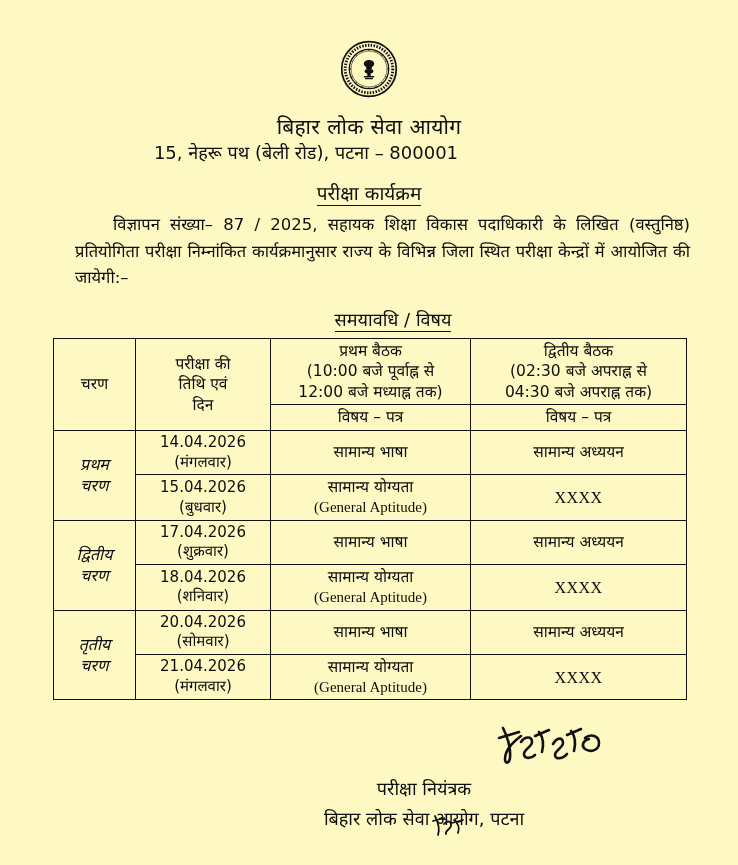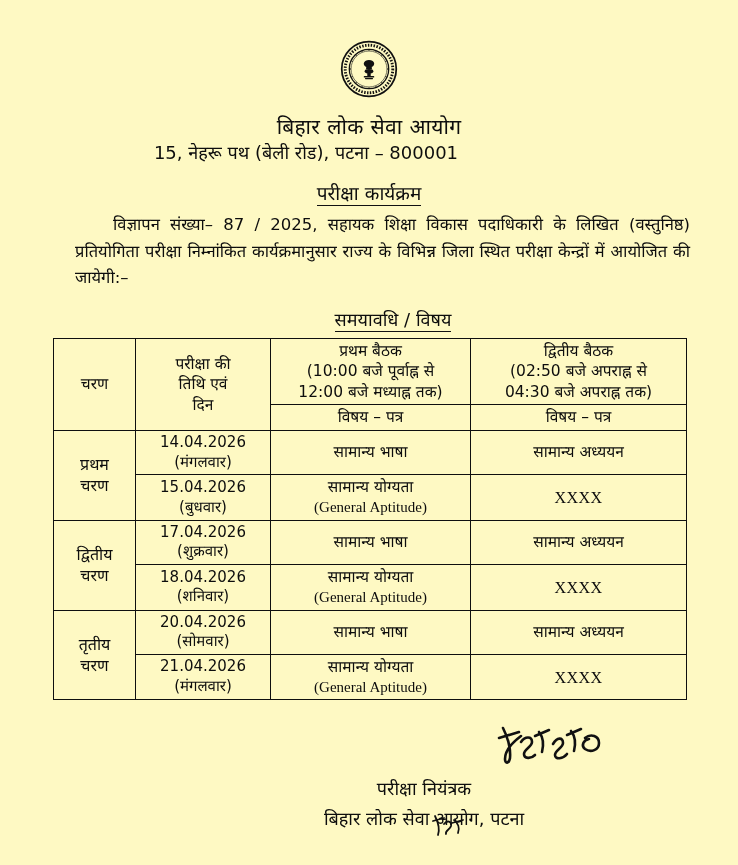--- a/index.html
+++ b/index.html
@@ -129,21 +129,21 @@
   .col-date   { width: 135px; }
   .col-s1     { width: 200px; }
   .col-s2     { width: 216px; }
 
   .hdr-cell { font-size: 15.5px; padding-top: 5px; padding-bottom: 5px; }
   .hdr-cell .line1 { display: block; }
   .hdr-cell .line2 { display: block; }
   .hdr-cell .line3 { display: block; }
   .hdr-sub { font-size: 15.5px; padding: 2px 3px; }
 
-  .phase-cell { font-size: 16px; line-height: 1.35; }
+  .phase-cell { font-size: 16px; line-height: 1.35; font-style: italic; }
   .date-cell  { font-size: 15px; line-height: 1.4; }
   .subj-cell  { font-size: 15.5px; line-height: 1.34; }
   .subj-cell .en {
     font-family: "Liberation Serif", "DejaVu Serif", serif;
     font-size: 15px;
     display: block;
   }
   .xxxx-cell {
     font-family: "Liberation Serif", "DejaVu Serif", serif;
     font-size: 16px;
@@ -261,21 +261,21 @@
           <span class="line2">तिथि एवं</span>
           <span class="line3">दिन</span>
         </th>
         <th class="hdr-cell">
           <span class="line1">प्रथम बैठक</span>
           <span class="line2">(10:00 बजे पूर्वाह्न से</span>
           <span class="line3">12:00 बजे मध्याह्न तक)</span>
         </th>
         <th class="hdr-cell">
           <span class="line1">द्वितीय बैठक</span>
-          <span class="line2">(02:50 बजे अपराह्न से</span>
+          <span class="line2">(02:30 बजे अपराह्न से</span>
           <span class="line3">04:30 बजे अपराह्न तक)</span>
         </th>
       </tr>
       <tr>
         <th class="hdr-sub">विषय – पत्र</th>
         <th class="hdr-sub">विषय – पत्र</th>
       </tr>
     </thead>
     <tbody>
 

